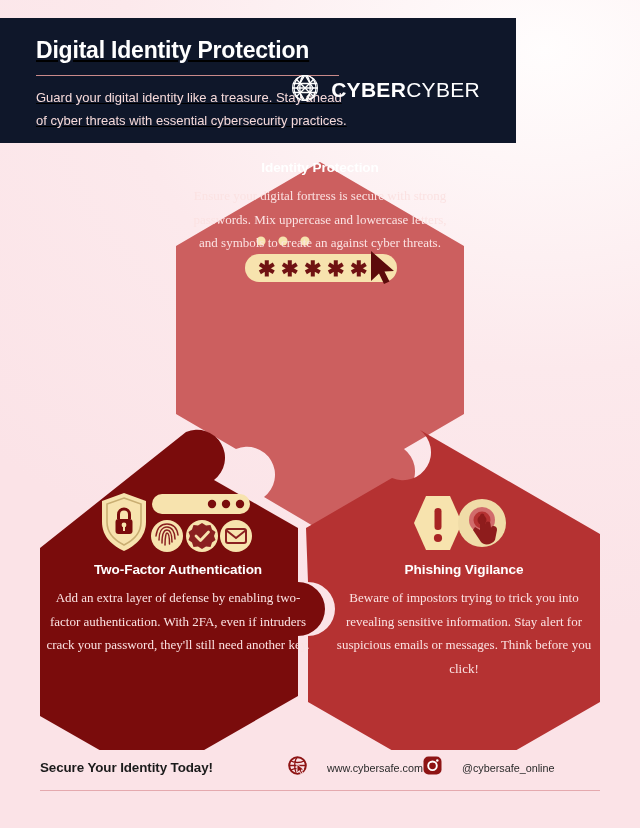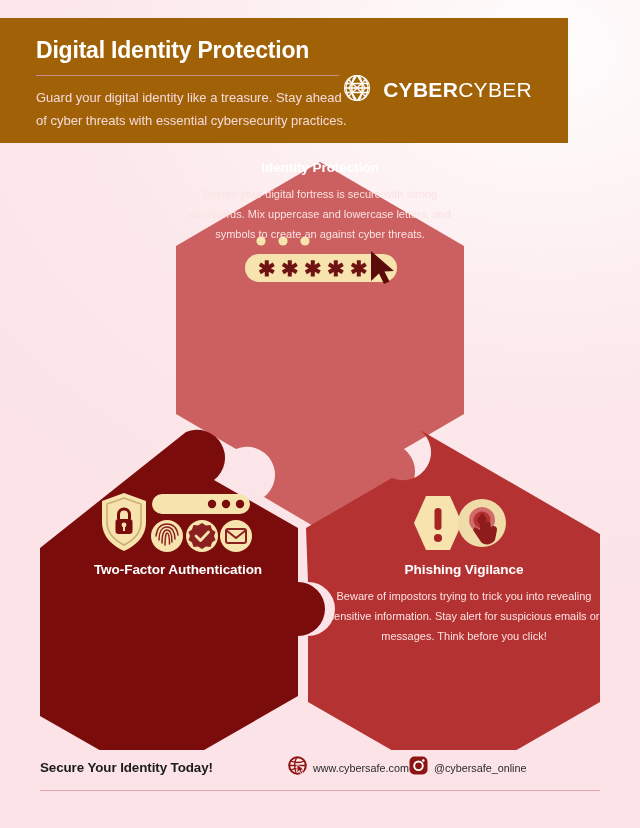--- a/index.html
+++ b/index.html
@@ -13,23 +13,24 @@
   
   .page-bg{
     position:absolute; inset:0;
     background:
       radial-gradient(120% 70% at 85% 6%, #FFFDFD 0%, #FCE9EC 55%, #FBE3E7 100%);
     z-index:0;
   }
 
   
   .header{
-    position:absolute; left:0; top:18px; width:568px; height:125px;
-    background:#a16207; z-index:3;
+    position:absolute; left:0; top:18px; width:516px; height:125px;
+    background:#0f172a; z-index:3;
     padding:20px 36px 0 36px;
+    text-decoration:underline;
   }
   .header-title{
     color:#FFFFFF; font-size:23px; font-weight:bold;
     letter-spacing:-0.2px; line-height:1.1;
   }
   .header-rule{
     width:303px; height:1px; background:#C98A8A; margin:12px 0 11px 0;
   }
   .header-sub{
     color:#F6DADA; font-size:13px; line-height:1.72; max-width:320px;
@@ -49,21 +50,21 @@
     position:absolute; left:0; top:150px; width:640px; height:600px; z-index:2;
   }
   .hexwrap svg{ display:block; }
 
   .hex-text{ position:absolute; text-align:center; z-index:4; }
   .hex-title{
     font-weight:bold; font-size:13.6px; color:#FFFFFF; letter-spacing:-0.1px;
     margin-bottom:9px;
   }
   .hex-body{
-    font-size:11px; line-height:1.82; color:#FBE2E2;
+    font-size:13px; line-height:1.82; color:#FBE2E2;font-family:Liberation Serif, serif;
   }
 
   #t1 { left:185px; top:160px; width:270px; }
   #t2 { left:42px;  top:562px; width:272px; }
   #t3 { left:328px; top:562px; width:272px; }
 
   
   .icon-row{ position:absolute; z-index:4; }
   #i1{ left:240px; top:234px; }
   #i2{ left:100px; top:492px; }
@@ -74,21 +75,21 @@
     position:absolute; left:0; bottom:0; width:640px; height:90px; z-index:5;
   }
   .footer-row{
     position:absolute; left:40px; top:18px; right:40px;
     display:flex; align-items:center;
   }
   .footer-cta{
     font-size:13.4px; font-weight:bold; color:#1B1B1B; letter-spacing:-0.1px;
   }
   .footer-item{
-    display:flex; align-items:center; gap:6px;
+    display:flex; align-items:center; gap:20px;
   }
   #f-web{ margin-left:75px; }
   #f-ig { }
   .footer-link{
     font-size:10.8px; color:#2A2A2A;
   }
   .footer-rule{
     position:absolute; left:40px; right:40px; top:52px;
     height:1px; background:#E4A9AE;
   }
@@ -236,20 +237,21 @@
   </svg>
 </div>
 
 <div class="hex-text" id="t1">
   <div class="hex-title">Identity Protection</div>
   <div class="hex-body">Ensure your digital fortress is secure with strong passwords. Mix uppercase and lowercase letters, and symbols to create an against cyber threats.</div>
 </div>
 
 <div class="hex-text" id="t2">
   <div class="hex-title">Two-Factor Authentication</div>
+  <div class="hex-body">Add an extra layer of defense by enabling two-factor authentication. With 2FA, even if intruders crack your password, they'll still need another key.</div>
 </div>
 
 <div class="hex-text" id="t3">
   <div class="hex-title">Phishing Vigilance</div>
   <div class="hex-body">Beware of impostors trying to trick you into revealing sensitive information. Stay alert for suspicious emails or messages. Think before you click!</div>
 </div>
 
 <div class="footer">
   <div class="footer-row">
     <div class="footer-cta">Secure Your Identity Today!</div>

